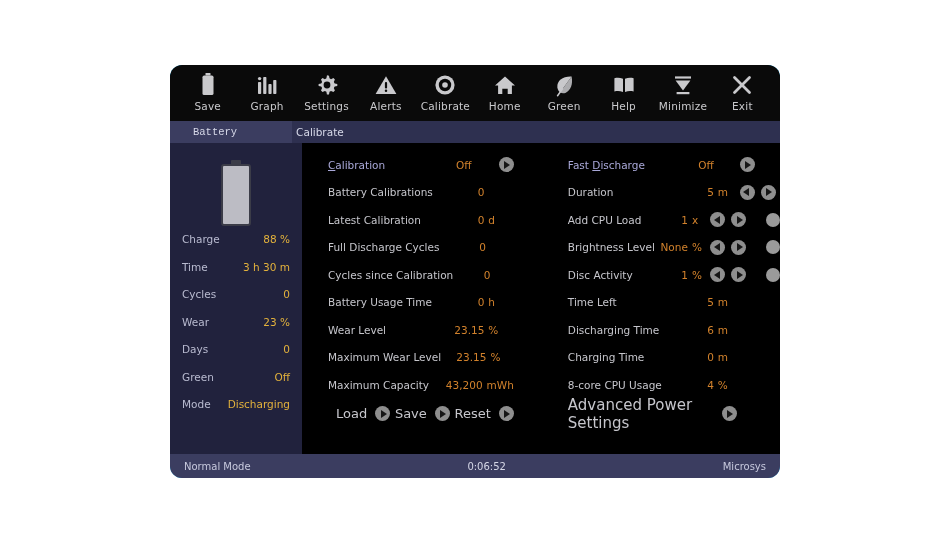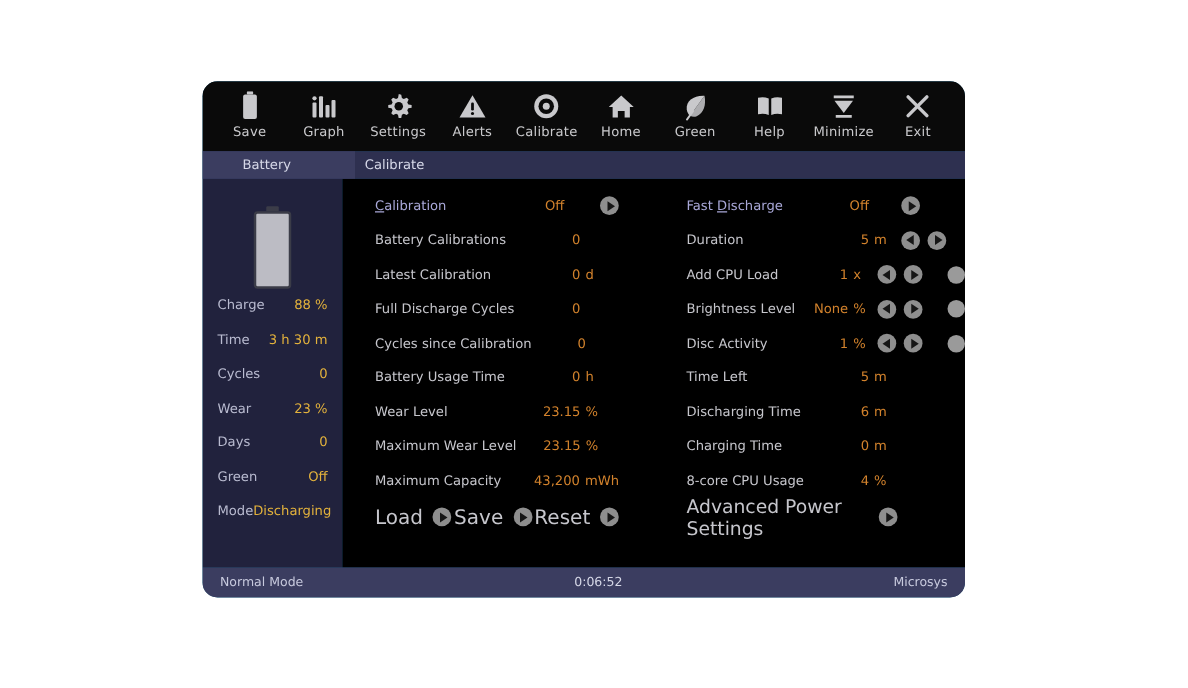--- a/index.html
+++ b/index.html
@@ -7,25 +7,25 @@
     padding: 0;
     background: #ffffff;
     width: 950px;
     height: 550px;
     overflow: hidden;
     font-family: "DejaVu Sans", "Liberation Sans", sans-serif;
   }
 
   #app-window {
     position: absolute;
-    left: 162px;
+    left: 170px;
     top: 65px;
     width: 610px;
     height: 413px;
-    background: #0c4a6e;
+    background: #0ea5e9;
     border-radius: 12px;
     overflow: hidden;
     display: flex;
     flex-direction: column;
   }
 
   
   #toolbar {
     height: 56px;
     background: #0a0a0a;
@@ -76,38 +76,38 @@
     background: #3b3d60;
   }
   .tab {
     position: relative;
     z-index: 2;
     font-size: 10.5px;
     color: #d6d8e8;
     cursor: pointer;
     user-select: none;
   }
-  #tab-battery { margin-left: 32px; }
+  #tab-battery { margin-left: 23px; font-family: Liberation Mono, monospace; }
   #tab-calibrate { margin-left: 59px; }
 
   
   #body {
     flex: 1 1 auto;
     display: flex;
     min-height: 0;
   }
 
   
   #sidebar {
-    width: 112px;
+    width: 132px;
     background: #21223d;
     flex: 0 0 auto;
     display: flex;
     flex-direction: column;
-    padding-top: 15px;
+    padding-top: 10px;
     box-sizing: border-box;
   }
   #battery-graphic {
     height: 80px;
     display: flex;
     align-items: center;
     justify-content: center;
   }
   .batt-wrap {
     position: relative;
@@ -217,21 +217,22 @@
     margin-right: 2px;
   }
   .ctl-gap { width: 6px; flex: 0 0 auto; }
   .ctl-gap-lg { width: 20px; flex: 0 0 auto; }
 
   
   .action-row {
     height: 30px;
     display: flex;
     align-items: center;
-    font-size: 16px;
+    font-size: 13px;
+    margin-left: 8px;
   }
   .action-item {
     display: flex;
     align-items: center;
     cursor: pointer;
   }
   .action-item .a-label {
     color: #c6c6cc;
     margin-right: 8px;
   }

